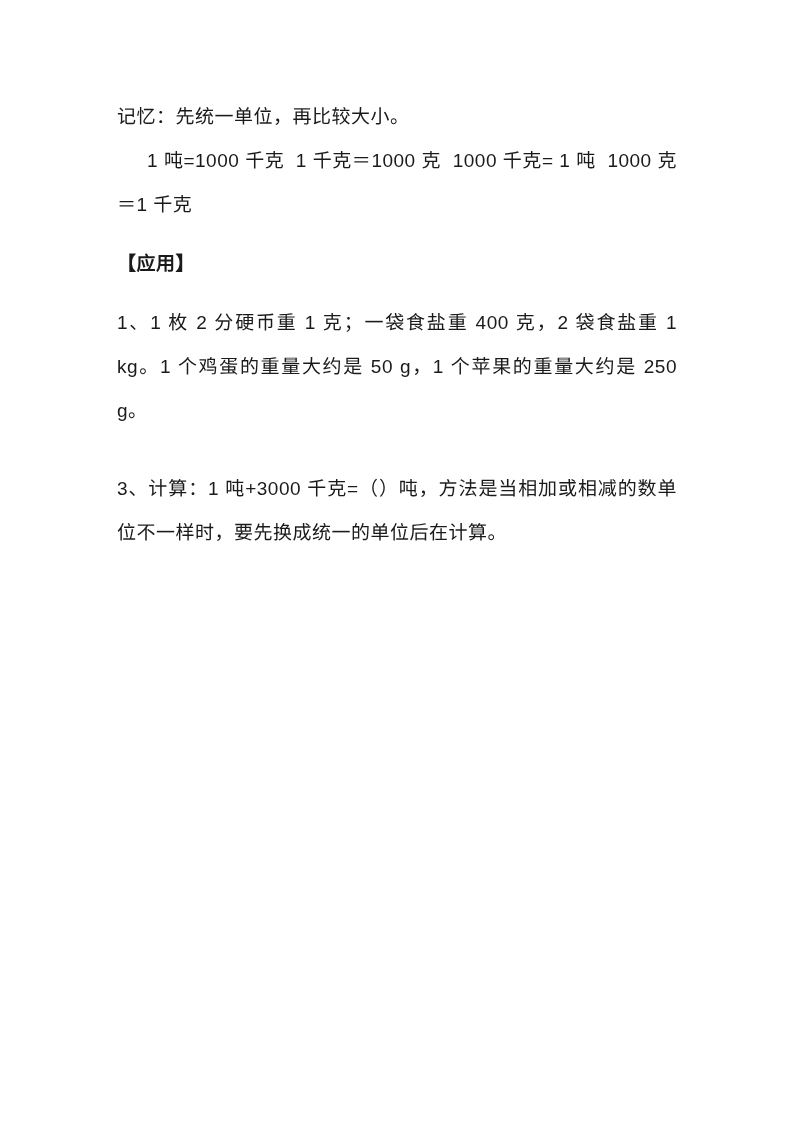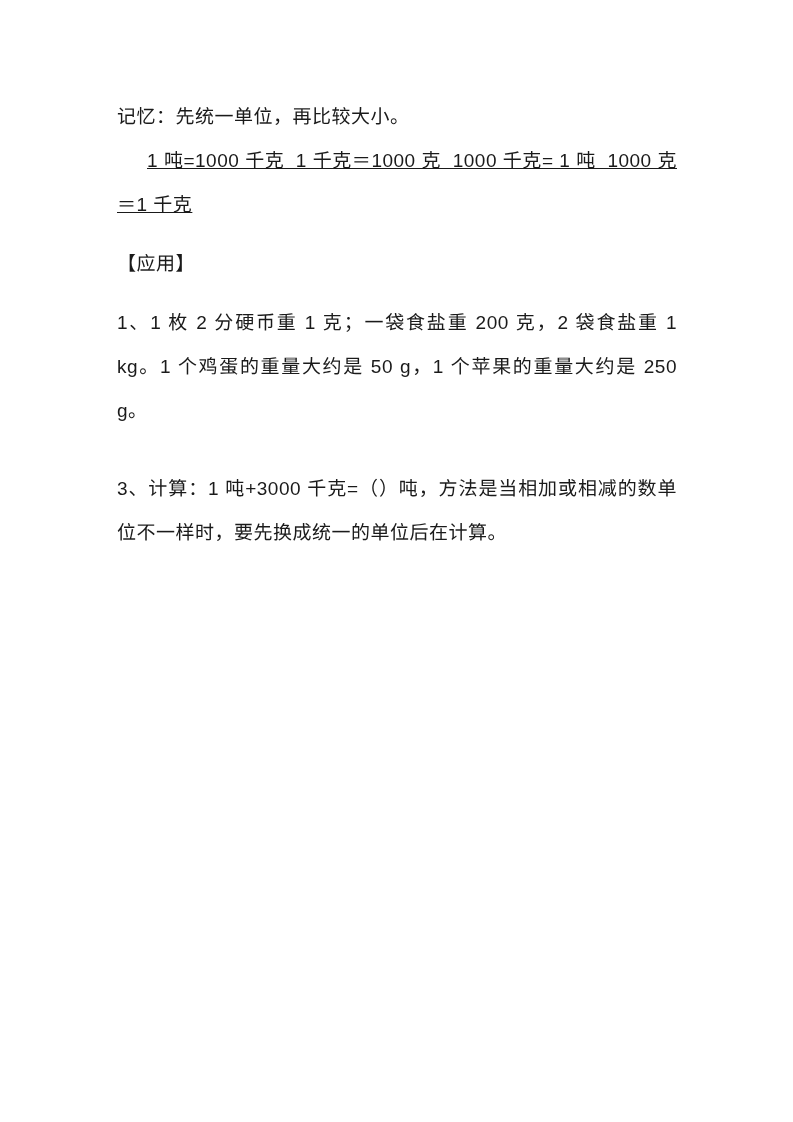--- a/index.html
+++ b/index.html
@@ -27,35 +27,34 @@
     letter-spacing: 0.5px;
   }
   .content p {
     margin: 0;
     text-align: justify;
   }
   .p-indent {
     text-indent: 30px;
   }
   .p-heading {
-    font-weight: 400;
+    font-weight: 700;
     text-align: left;
   }
   .p-prewrap {
     white-space: pre-wrap;
-    text-decoration: underline;
   }
   .sp-sm { margin-top: 15px !important; }
   .sp-md { margin-top: 34px !important; }
   .sp-lg { margin-top: 40px !important; }
 </style>
 </head>
 <body>
 
 <div class="page">
   <div class="content">
     <p class="p-plain">记忆：先统一单位，再比较大小。</p>
     <p class="p-indent p-prewrap">1 吨=1000 千克  1 千克＝1000 克  1000 千克= 1 吨  1000 克＝1 千克</p>
     <p class="p-heading sp-sm">【应用】</p>
-    <p class="p-plain sp-sm">1、1 枚 2 分硬币重 1 克；一袋食盐重 200 克，2 袋食盐重 1 kg。1 个鸡蛋的重量大约是 50 g，1 个苹果的重量大约是 250 g。</p>
+    <p class="p-plain sp-sm">1、1 枚 2 分硬币重 1 克；一袋食盐重 400 克，2 袋食盐重 1 kg。1 个鸡蛋的重量大约是 50 g，1 个苹果的重量大约是 250 g。</p>
     <p class="p-plain sp-md">3、计算：1 吨+3000 千克=（）吨，方法是当相加或相减的数单位不一样时，要先换成统一的单位后在计算。</p>
   </div>
 </div>
 
 </body></html>

